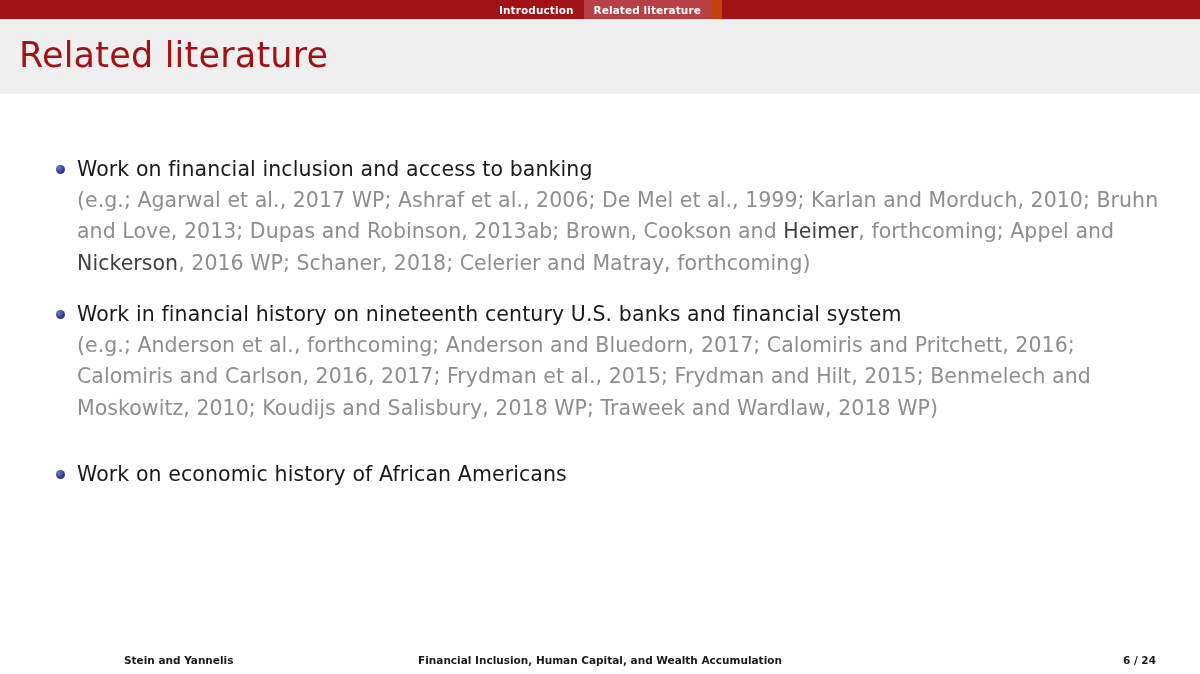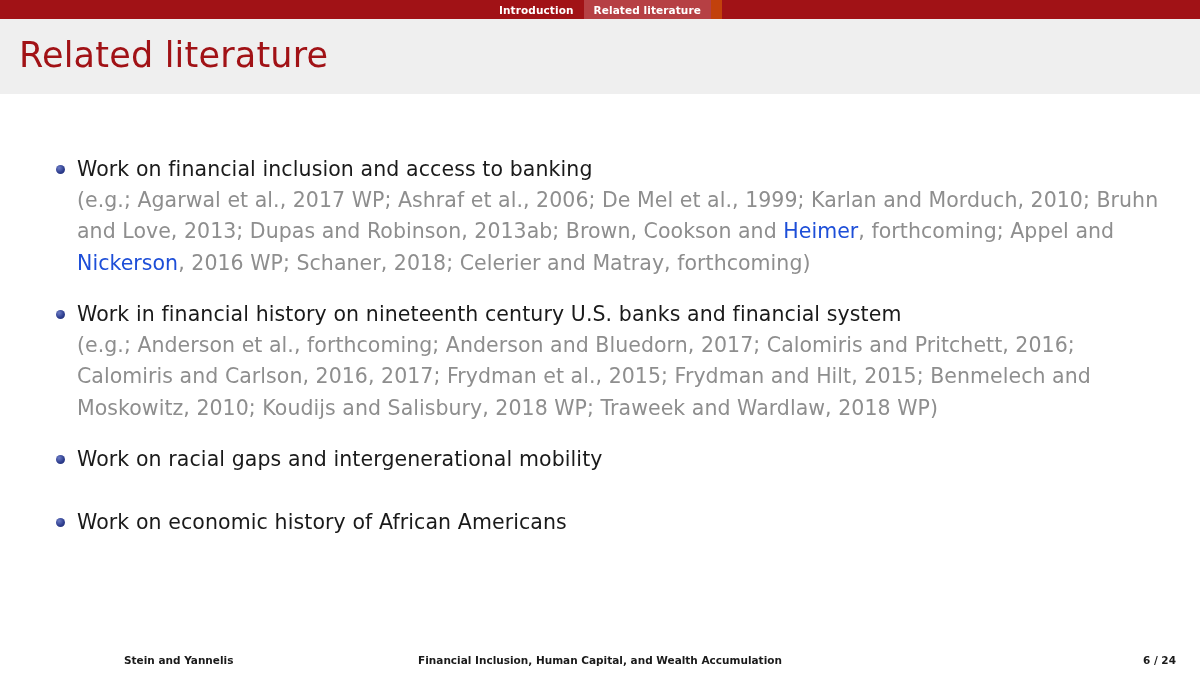--- a/index.html
+++ b/index.html
@@ -118,21 +118,21 @@
   }
   .b-sub {
     font-size: 20.5px;
     color: #8e8e8e;
     line-height: 1.55;
     letter-spacing: 0.05px;
     margin-top: 2px;
     max-width: 1098px;
   }
   .hl {
-    color: #1d4ed8;
+    color: #404040;
   }
 
   
   .footer {
     position: absolute;
     bottom: 0; left: 0;
     width: 1200px;
     height: 40px;
   }
   .footer-left {
@@ -148,21 +148,21 @@
     left: 0;
     width: 1200px;
     bottom: 8px;
     text-align: center;
     font-size: 10.5px;
     font-weight: bold;
     color: #1a1a1a;
   }
   .footer-right {
     position: absolute;
-    right: 24px;
+    right: 44px;
     bottom: 8px;
     font-size: 10.5px;
     font-weight: bold;
     color: #1a1a1a;
   }
 </style>
 </head>
 <body>
 
 <div class="navbar">
@@ -192,24 +192,20 @@
     </div>
 
     <div class="bullet">
       <span class="dot"></span>
       <div class="b-head">Work in financial history on nineteenth century U.S. banks and financial system</div>
       <div class="b-sub">
         <span>(e.g.; Anderson et al., forthcoming; Anderson and Bluedorn, 2017; Calomiris and Pritchett, 2016; Calomiris and Carlson, 2016, 2017; Frydman et al., 2015; Frydman and Hilt, 2015; Benmelech and Moskowitz, 2010; Koudijs and Salisbury, 2018 WP; Traweek and Wardlaw, 2018 WP)</span>
       </div>
     </div>
 
-    <div class="bullet" style="margin-bottom:27px;">
-      <span class="dot"></span>
-      <div class="b-head">Work on racial gaps and intergenerational mobility</div>
-    </div>
 
     <div class="bullet">
       <span class="dot"></span>
       <div class="b-head">Work on economic history of African Americans</div>
     </div>
 
   </div>
 </div>
 
 <div class="footer">

